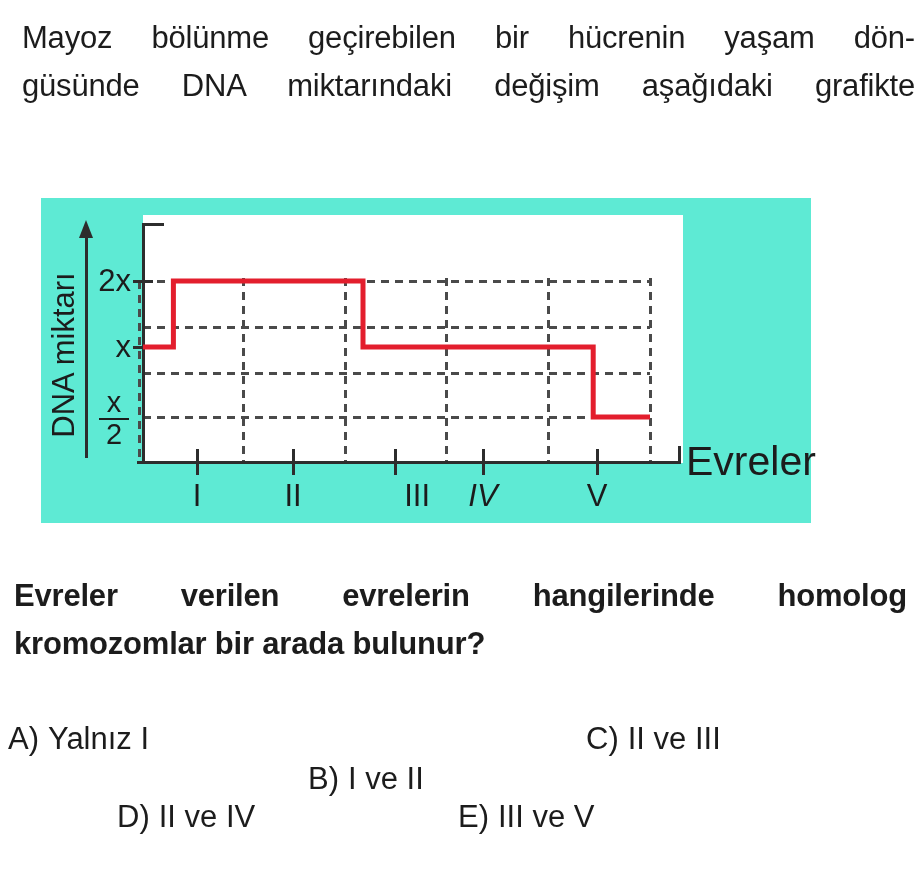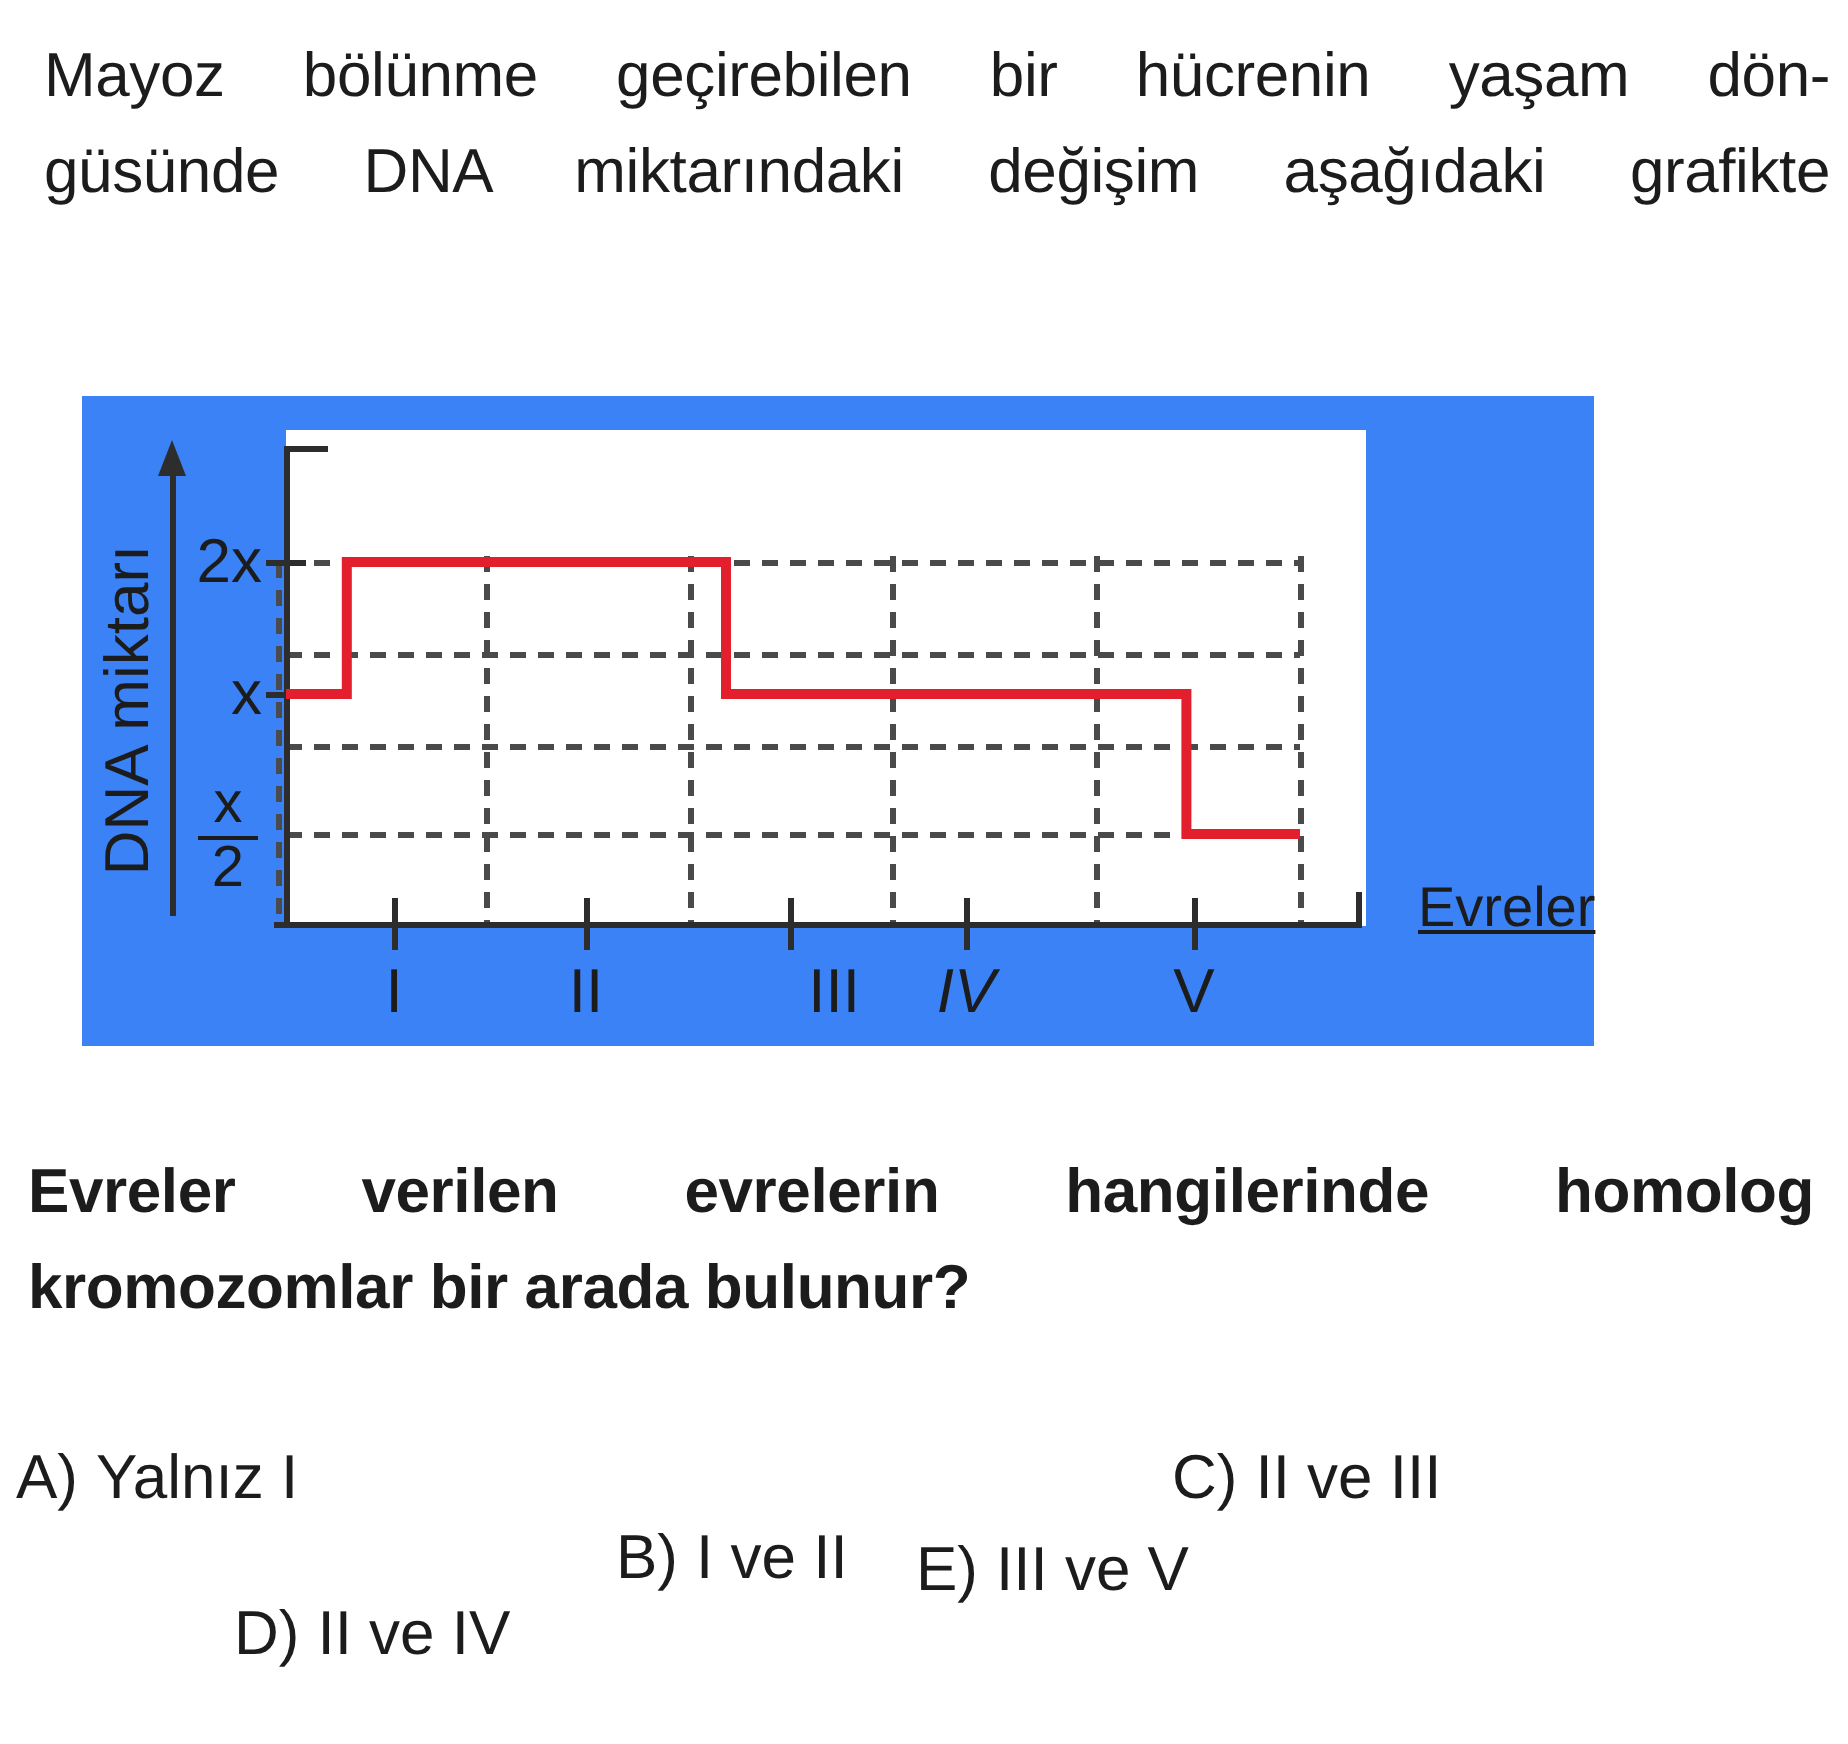--- a/index.html
+++ b/index.html
@@ -5,35 +5,35 @@
   html,body{margin:0;padding:0;background:#ffffff;}
   .page{position:relative;width:924px;height:872px;background:#ffffff;overflow:hidden;
         font-family:"Liberation Sans","DejaVu Sans",sans-serif;color:#1c1c1c;}
   
   .para{position:absolute;font-size:31px;line-height:48px;letter-spacing:-0.2px;}
   .jline{text-align:justify;text-align-last:justify;}
   .question{font-weight:bold;}
   .option{position:absolute;font-size:31px;line-height:34px;white-space:nowrap;}
   .option .olabel{margin-right:9px;}
   
-  .panel{position:absolute;left:41px;top:198px;width:756px;height:325px;background:#3b82f6;}
+  .panel{position:absolute;left:41px;top:198px;width:756px;height:325px;background:#5eead4;padding-left:14px;}
   .plot{position:absolute;left:102px;top:17px;width:540px;height:248px;background:#ffffff;}
   .hgrid{position:absolute;left:102px;width:507px;height:2.5px;
          background:repeating-linear-gradient(90deg,#4a4a4a 0 8px,transparent 8px 14px);}
   .vgrid{position:absolute;top:80px;width:2.5px;height:184px;
          background:repeating-linear-gradient(180deg,#4a4a4a 0 8px,transparent 8px 14px);}
   .solid{position:absolute;background:#2d2d2d;}
   .ylabel{position:absolute;left:36px;width:54px;font-size:31px;line-height:34px;text-align:right;}
   .xticklabel{position:absolute;top:280px;width:70px;font-size:31px;text-align:center;}
   .fraction{position:absolute;left:58px;top:190px;width:30px;text-align:center;font-size:29px;}
   .fraction .num{display:block;line-height:29px;border-bottom:2.5px solid #1c1c1c;padding-bottom:1px;}
   .fraction .den{display:block;line-height:29px;}
   .axis-name-y{position:absolute;left:23px;top:157px;transform:translate(-50%,-50%) rotate(-90deg);
                white-space:nowrap;font-size:31px;}
-  .axis-name-x{position:absolute;left:668px;top:240px;font-size:28px;white-space:nowrap;text-decoration:underline;}
+  .axis-name-x{position:absolute;left:645px;top:240px;font-size:41px;white-space:nowrap;}
   .arrow-line{position:absolute;left:44px;top:38px;width:2.5px;height:222px;background:#2d2d2d;}
   .arrow-head{position:absolute;left:38px;top:22px;width:0;height:0;
               border-left:7px solid transparent;border-right:7px solid transparent;
               border-bottom:18px solid #2d2d2d;}
   .chart-svg{position:absolute;left:0;top:0;width:756px;height:325px;}
 </style>
 </head>
 <body>
 
 <div class="page">
@@ -106,17 +106,17 @@
   </div>
   <div class="option" style="left:308px;top:762px;text-align:center;">
     <span class="olabel">B)</span><span>I ve II</span>
   </div>
   <div class="option" style="left:586px;top:722px;">
     <span class="olabel">C)</span><span>II ve III</span>
   </div>
   <div class="option" style="left:117px;top:800px;">
     <span class="olabel">D)</span><span>II ve IV</span>
   </div>
-  <div class="option" style="left:458px;top:768px;">
+  <div class="option" style="left:458px;top:800px;">
     <span class="olabel">E)</span><span>III ve V</span>
   </div>
 
 </div>
 
 </body></html>

